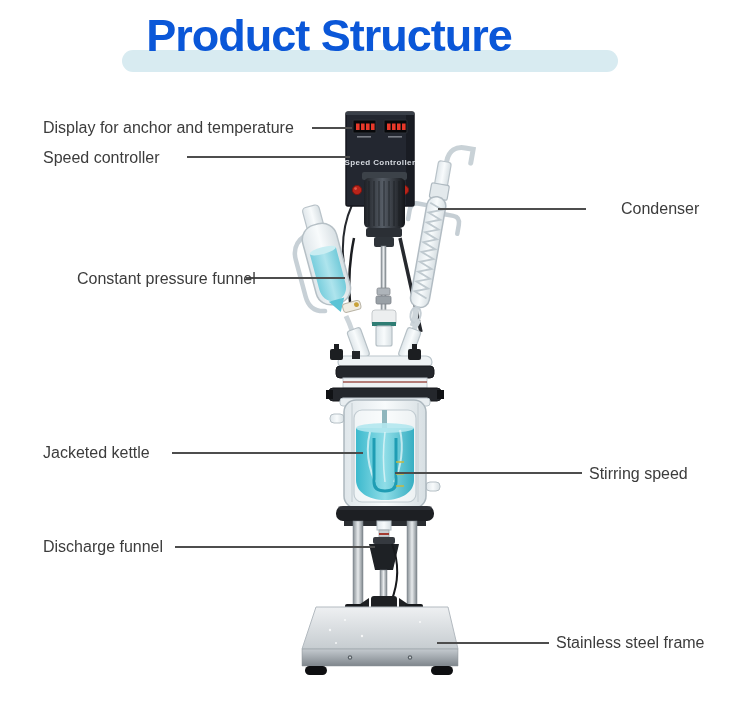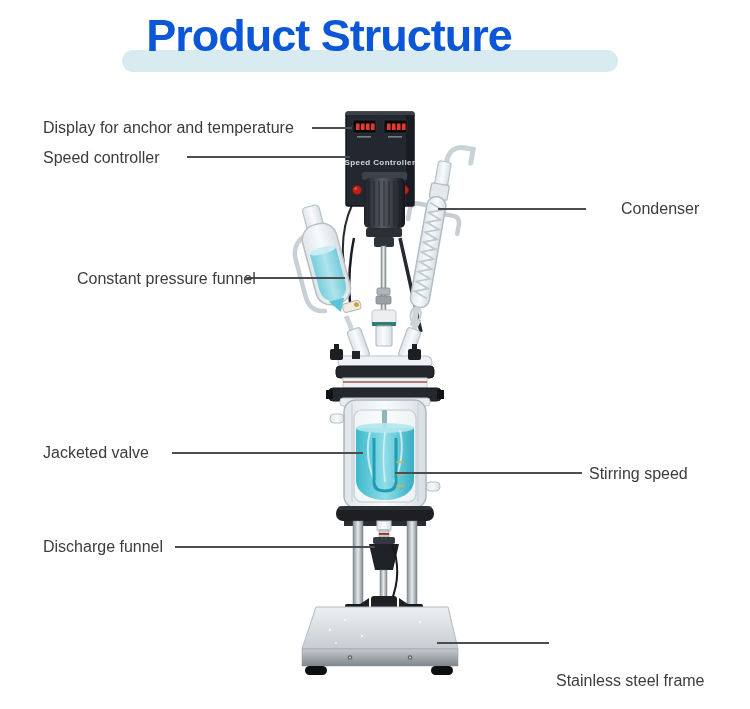--- a/index.html
+++ b/index.html
@@ -25,21 +25,21 @@
   .cl{
     position:absolute;height:0;border-top:2px solid #4d4d4d;z-index:4;
   }
   .lbl-display{left:43px;top:119px;}         .cl-display{left:312px;top:127px;width:40px;}
   .lbl-speed{left:43px;top:149px;}           .cl-speed{left:187px;top:156px;width:163px;}
   .lbl-condenser{left:592px;top:200px;margin-left:29px;}      .cl-condenser{left:438px;top:208px;width:148px;}
   .lbl-funnel{left:43px;top:270px;margin-left:34px;}          .cl-funnel{left:246px;top:277px;width:99px;}
   .lbl-kettle{left:43px;top:444px;}          .cl-kettle{left:172px;top:452px;width:191px;}
   .lbl-anchor{left:589px;top:465px;}         .cl-anchor{left:395px;top:472px;width:187px;}
   .lbl-valve{left:43px;top:538px;}           .cl-valve{left:175px;top:546px;width:200px;}
-  .lbl-frame{left:556px;top:634px;margin-top:38px;}          .cl-frame{left:437px;top:642px;width:112px;}
+  .lbl-frame{left:556px;top:634px;}          .cl-frame{left:437px;top:642px;width:112px;}
   
   #apparatus{position:absolute;left:0;top:0;z-index:3;}
   .controller-label{
     font-family:"Liberation Sans",sans-serif;font-size:8px;font-weight:bold;
     fill:#d6dae0;letter-spacing:.4px;
   }
 </style>
 </head>
 <body>
 
@@ -265,21 +265,21 @@
 
   <span class="lbl lbl-speed">Speed controller</span>
   <div class="cl cl-speed"></div>
 
   <span class="lbl lbl-condenser">Condenser</span>
   <div class="cl cl-condenser"></div>
 
   <span class="lbl lbl-funnel">Constant pressure funnel</span>
   <div class="cl cl-funnel"></div>
 
-  <span class="lbl lbl-kettle">Jacketed valve</span>
+  <span class="lbl lbl-kettle">Jacketed kettle</span>
   <div class="cl cl-kettle"></div>
 
   <span class="lbl lbl-anchor">Stirring speed</span>
   <div class="cl cl-anchor"></div>
 
   <span class="lbl lbl-valve">Discharge funnel</span>
   <div class="cl cl-valve"></div>
 
   <span class="lbl lbl-frame">Stainless steel frame</span>
   <div class="cl cl-frame"></div>

